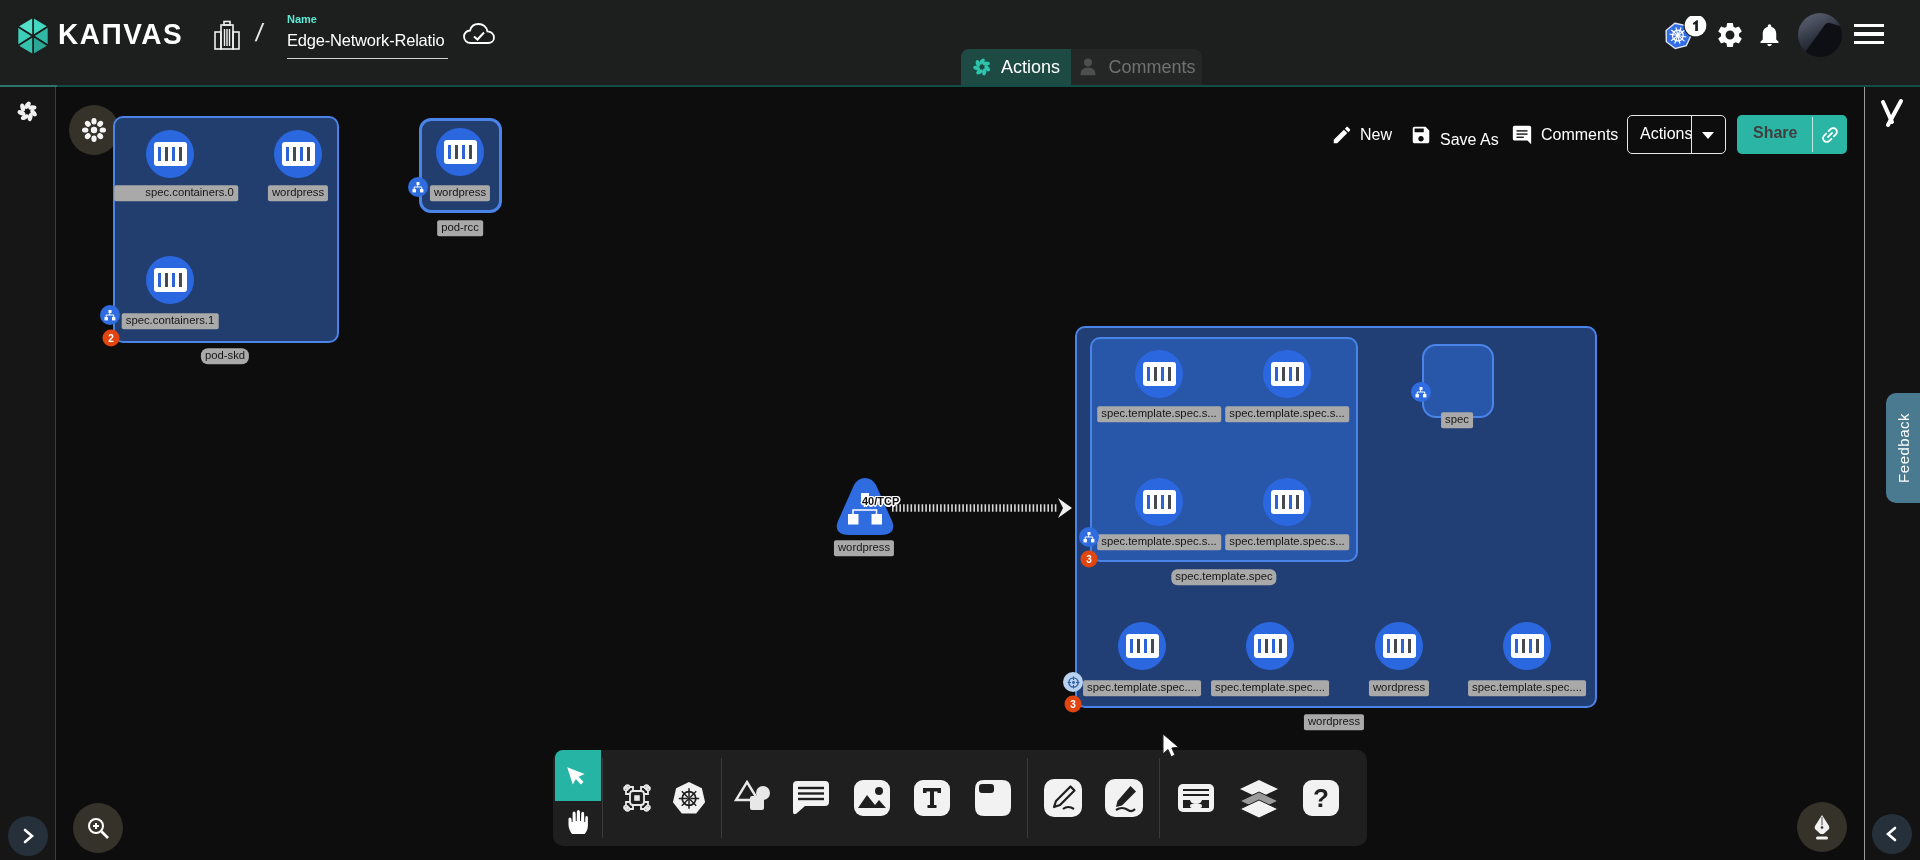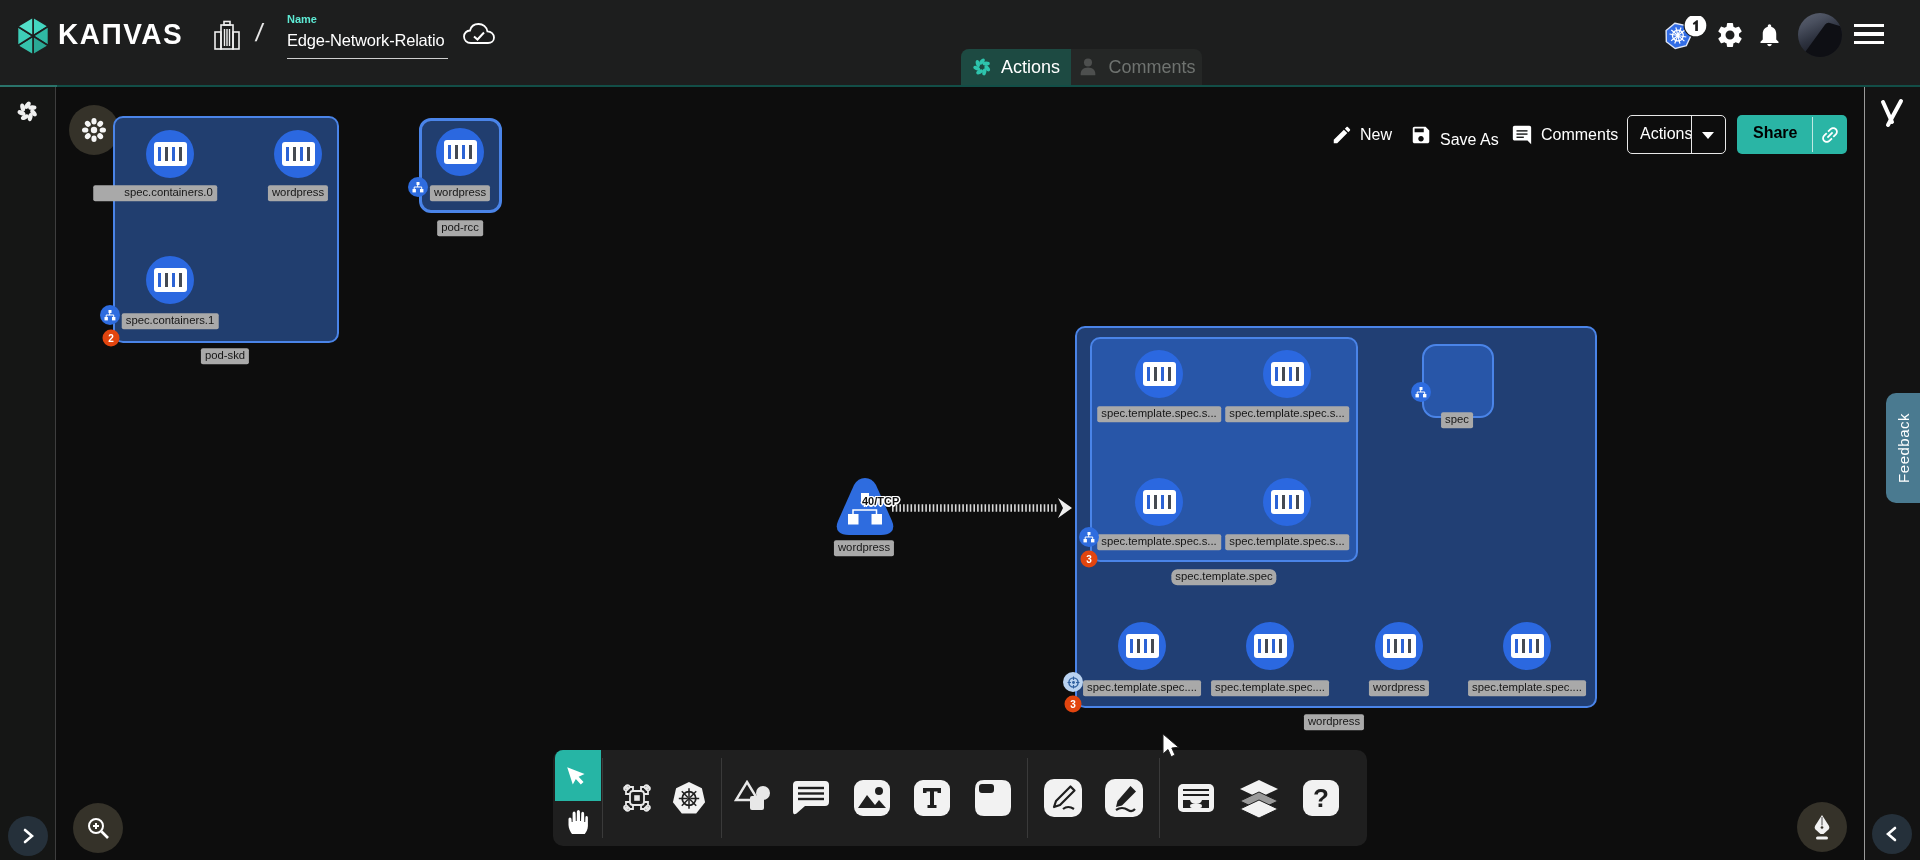--- a/index.html
+++ b/index.html
@@ -23,21 +23,21 @@
 
 .hic { position:absolute; top:0; }
 
 #sidebar { position:absolute; left:0; top:87px; width:56px; height:773px; background:#151615; border-right:1px solid #3e3e3e; }
 #rightpanel { position:absolute; left:1864px; top:87px; width:56px; height:773px; background:#131313; border-left:1px solid #9a9a9a; }
 #feedback { position:absolute; left:1886px; top:393px; width:34px; height:110px; background:#4a7a90; border-radius:10px 0 0 10px; display:flex; align-items:center; justify-content:center; }
 #feedback span { writing-mode:vertical-rl; transform:rotate(180deg); color:#fff; font-size:15px; white-space:nowrap; letter-spacing:0.5px; }
 
 .act { position:absolute; color:#fff; font-size:16px; }
 #btn-actions { position:absolute; left:1627px; top:115px; width:99px; height:39px; border:1px solid #e8e8e8; border-radius:5px; color:#fff; font-size:17px; }
-#btn-share { position:absolute; left:1737px; top:115px; width:110px; height:39px; background:#2ab5a5; border-radius:5px; color:#000000; }
+#btn-share { position:absolute; left:1737px; top:115px; width:110px; height:39px; background:#2ab5a5; border-radius:5px; color:#404040; }
 
 .group { position:absolute; background:#213e6f; border:2px solid #4a84e8; border-radius:10px; }
 .node { position:absolute; width:48px; height:48px; border-radius:50%; background:#2b68e0; display:flex; align-items:center; justify-content:center; }
 .cbox { width:33px; height:24px; background:#fff; border-radius:3px; display:flex; align-items:center; justify-content:center; gap:4.5px; }
 .cbar { width:2.5px; height:14px; background:#454a52; }
 .cbar:nth-child(odd) { background:#2c63d5; }
 .chip { position:absolute; transform:translate(-50%,-50%); background:#a9a9a9; color:#161616; font-size:11.3px; line-height:13.5px; padding:1px 4px; border-radius:2px; white-space:nowrap; }
 .bnum { position:absolute; transform:translate(-50%,-50%); width:17px; height:17px; border-radius:50%; background:#e2450f; color:#fff; font-size:10px; font-weight:bold; display:flex; align-items:center; justify-content:center; }
 .bnet { position:absolute; transform:translate(-50%,-50%); width:20px; height:20px; border-radius:50%; background:#2e6cdf; display:flex; align-items:center; justify-content:center; }
 
@@ -208,21 +208,21 @@
 
   <div class="group" style="left:113px; top:116px; width:226px; height:227px;"></div>
   <div class="node" style="left:146px; top:130px;">
       <div class="cbox">
         <div class="cbar"></div>
         <div class="cbar"></div>
         <div class="cbar"></div>
         <div class="cbar"></div>
       </div>
     </div>
-  <div class="chip" style="left:155px; top:193px;padding-left:31px;">spec.containers.0</div>
+  <div class="chip" style="left:176px; top:193px;padding-left:31px;">spec.containers.0</div>
   <div class="node" style="left:274px; top:130px;">
       <div class="cbox">
         <div class="cbar"></div>
         <div class="cbar"></div>
         <div class="cbar"></div>
         <div class="cbar"></div>
       </div>
     </div>
   <div class="chip" style="left:298px; top:193px;">wordpress</div>
   <div class="node" style="left:146px; top:256px;">
@@ -236,21 +236,21 @@
   <div class="chip" style="left:170px; top:321px;">spec.containers.1</div>
   <div class="bnet" style="left:110px; top:315px;">
     <svg width="12" height="11" viewBox="0 0 12 11" fill="#fff">
         <rect x="4.5" y="0" width="3" height="3"></rect>
         <rect x="0.5" y="7" width="3.4" height="3.4"></rect>
         <rect x="8" y="7" width="3.4" height="3.4"></rect>
         <path d="M5.7 3v2M2.2 7V5h7.5v2" stroke="#fff" stroke-width="1" fill="none"></path>
       </svg>
   </div>
   <div class="bnum" style="left:111px; top:338px;">2</div>
-  <div class="chip" style="left:225px; top:356px;">pod-skd</div>
+  <div class="chip" style="left:225px; top:356px;border-radius:7px;">pod-skd</div>
 
   <div class="group" style="left:419px; top:118px; width:83px; height:95px; border-width:3px; border-radius:12px;"></div>
   <div class="node" style="left:436px; top:128px;">
       <div class="cbox">
         <div class="cbar"></div>
         <div class="cbar"></div>
         <div class="cbar"></div>
         <div class="cbar"></div>
       </div>
     </div>

